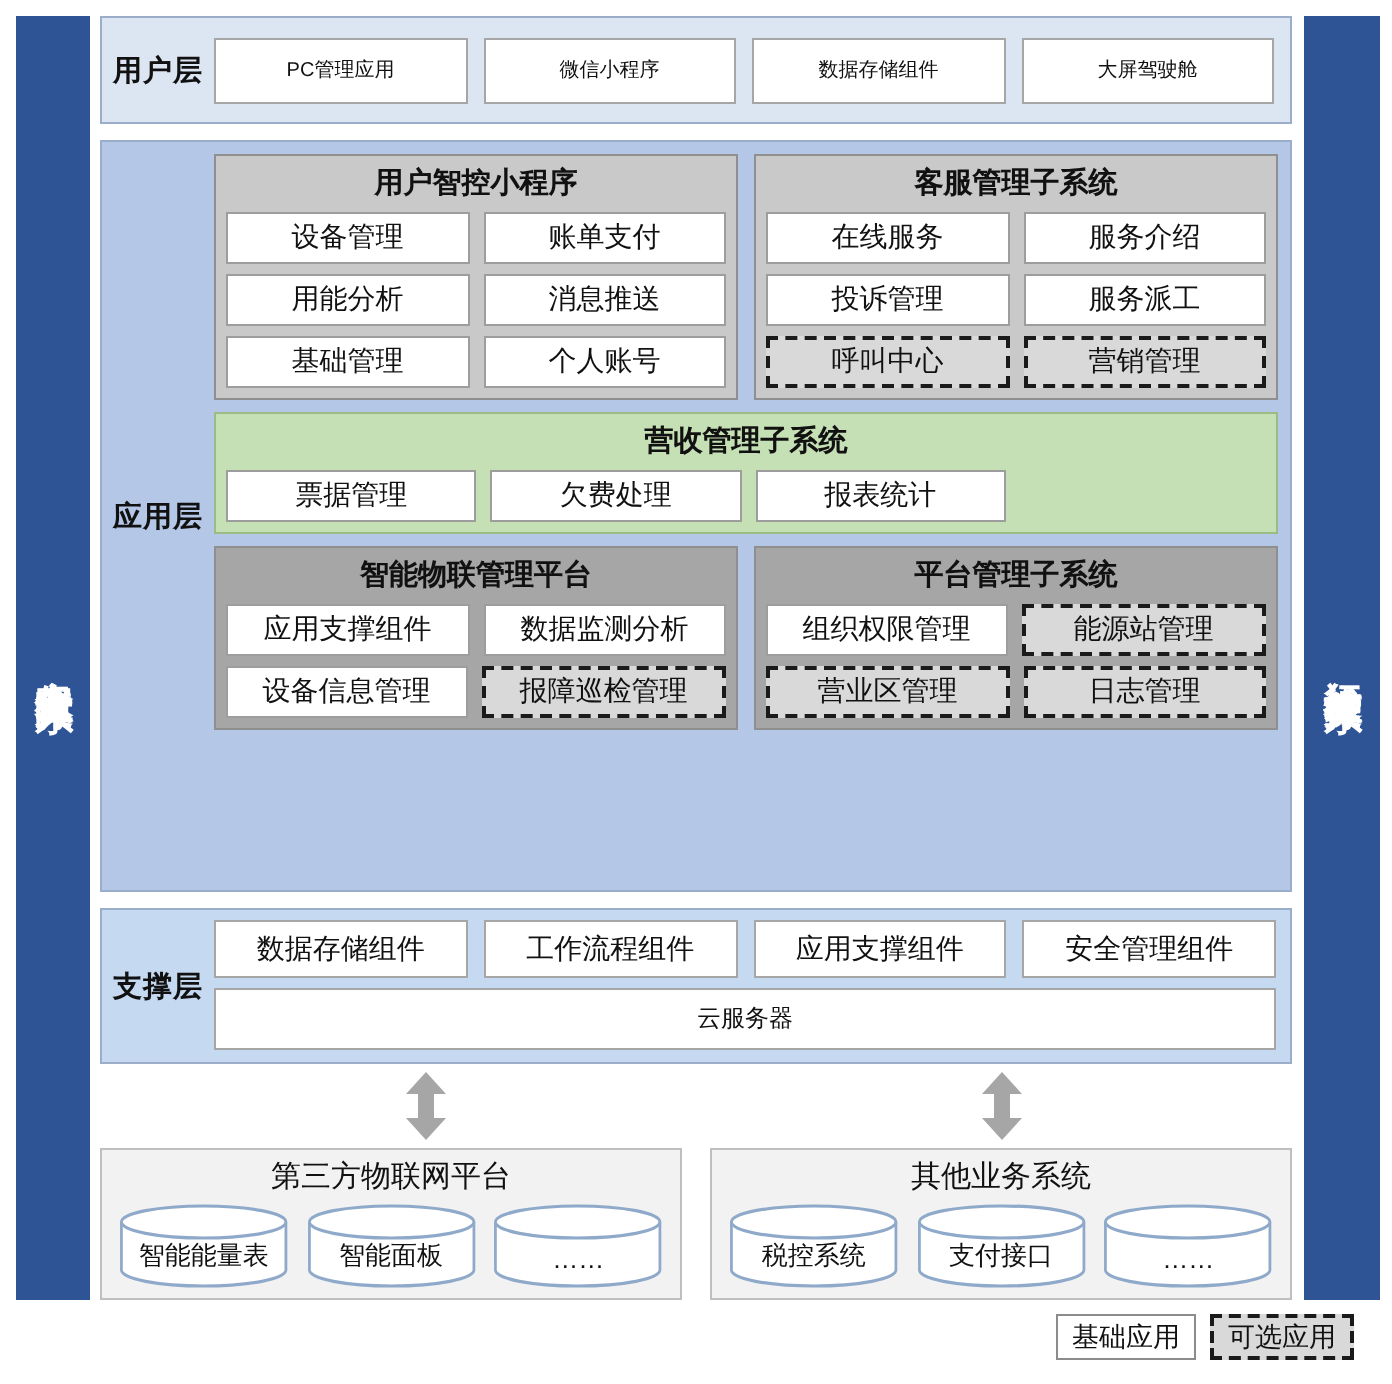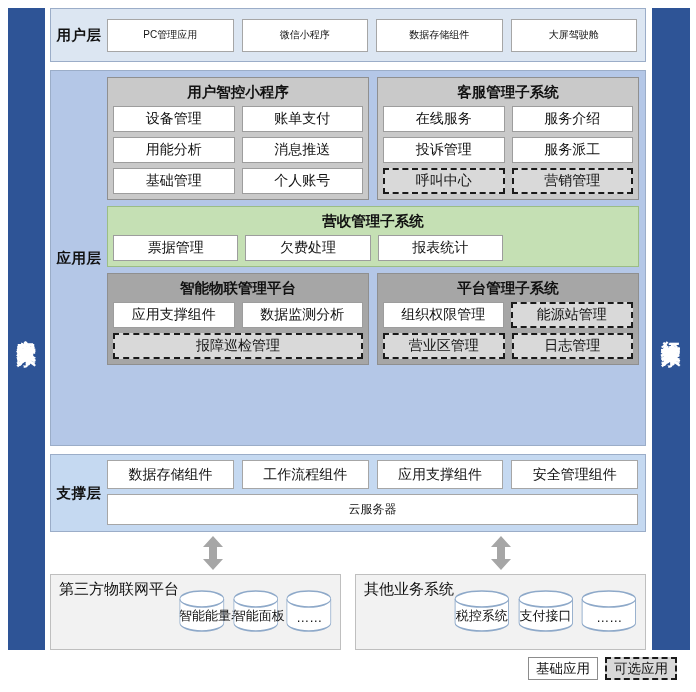--- a/index.html
+++ b/index.html
@@ -163,21 +163,21 @@
   #external-row{
     position:absolute;left:0;top:566px;width:596px;height:76px;
     display:flex;gap:14px;
   }
   .ext-box{
     flex:1 1 0;
     box-sizing:border-box;
     background:#f2f2f2;
     border:1px solid #bfbfbf;
     padding:3px 8px 6px 8px;
-    display:flex;flex-direction:row;
+    display:flex;flex-direction:column;
   }
   .ext-title{
     text-align:center;font-size:15px;color:#111;
     line-height:22px;margin-bottom:2px;white-space:nowrap;
   }
   .cyl-row{display:flex;gap:8px;flex:1 1 auto;align-items:center;}
   .cyl{
     flex:1 1 0;
     position:relative;
     height:42px;
@@ -286,20 +286,21 @@
         <div class="row2">
 
           <div class="subsys gray-dark" style="flex:1 1 0;">
             <div class="subsys-title">智能物联管理平台</div>
             <div class="mod-grid">
               <div class="mod-row">
                 <div class="mod">应用支撑组件</div>
                 <div class="mod">数据监测分析</div>
               </div>
               <div class="mod-row">
+                <div class="mod">设备信息管理</div>
                 <div class="mod optional">报障巡检管理</div>
               </div>
             </div>
           </div>
 
           <div class="subsys gray-dark" style="flex:1 1 0;">
             <div class="subsys-title">平台管理子系统</div>
             <div class="mod-grid">
               <div class="mod-row">
                 <div class="mod">组织权限管理</div>

